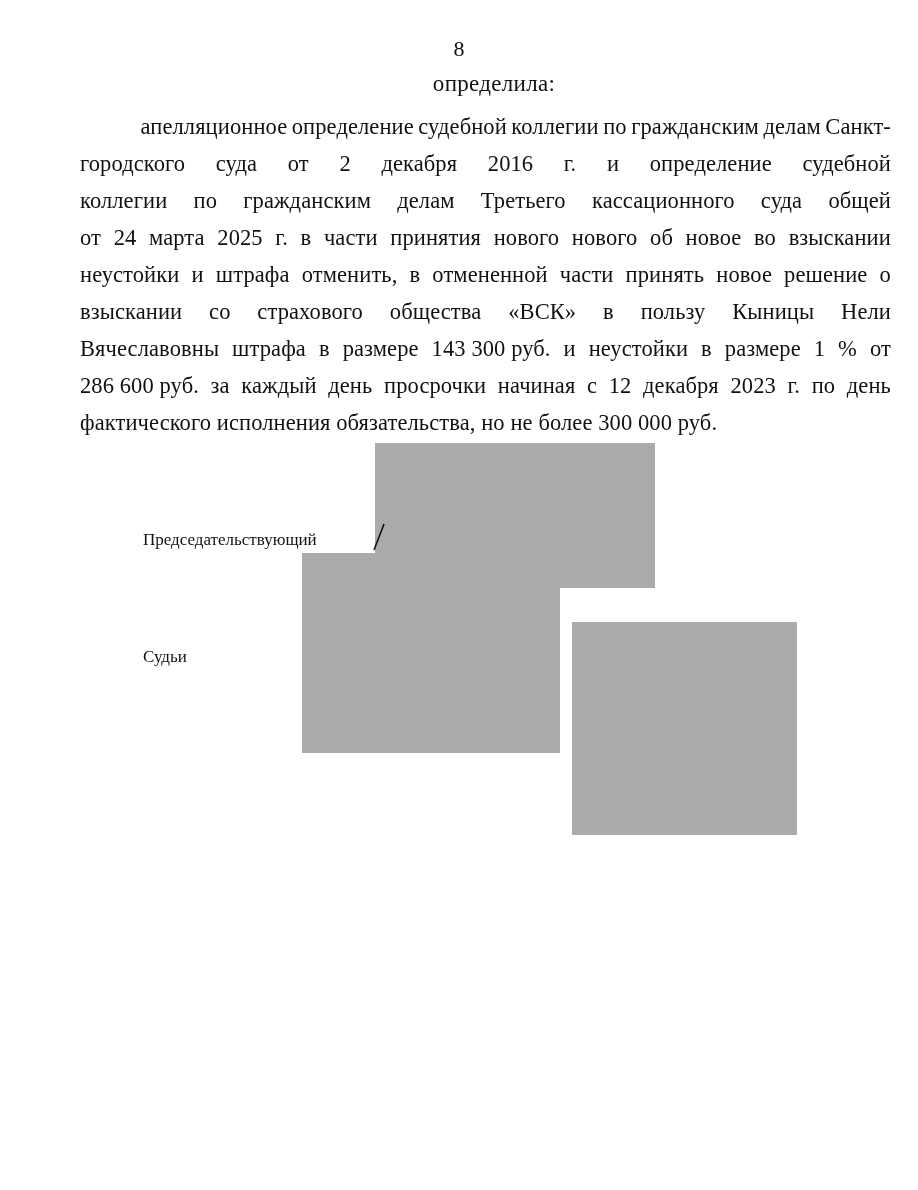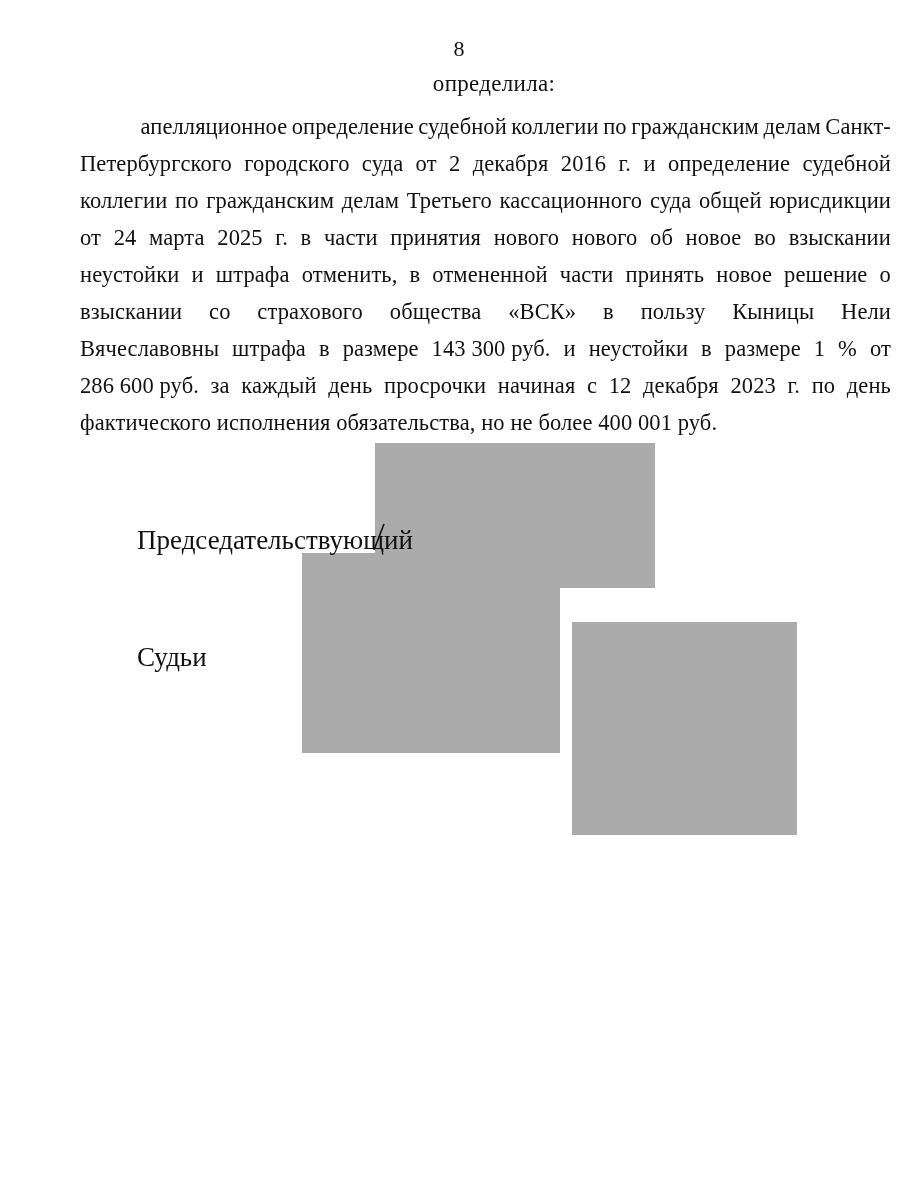--- a/index.html
+++ b/index.html
@@ -74,24 +74,25 @@
     display: inline-block;
     width: 56px;
   }
   .body-line.plain {
     text-align: left;
   }
 
   
   .sig-label {
     position: absolute;
-    font-size: 27px;
+    font-size: 17px;
     line-height: 30px;
     white-space: nowrap;
     z-index: 3;
+    margin-left: 6px;
   }
   #sig-presiding {
     left: 137px;
     top: 525px;
   }
   #sig-judges {
     left: 137px;
     top: 642px;
   }
   
@@ -127,42 +128,40 @@
         <span>апелляционное</span>
         <span>определение</span>
         <span>судебной</span>
         <span>коллегии</span>
         <span>по</span>
         <span>гражданским</span>
         <span>делам</span>
         <span>Санкт-</span>
       </div>
       <div class="body-line justify">
-        <span>Петербургского</span>
         <span>городского</span>
         <span>суда</span>
         <span>от</span>
         <span>2</span>
         <span>декабря</span>
         <span>2016</span>
         <span>г.</span>
         <span>и</span>
         <span>определение</span>
         <span>судебной</span>
       </div>
       <div class="body-line justify">
         <span>коллегии</span>
         <span>по</span>
         <span>гражданским</span>
         <span>делам</span>
         <span>Третьего</span>
         <span>кассационного</span>
         <span>суда</span>
         <span>общей</span>
-        <span>юрисдикции</span>
       </div>
       <div class="body-line justify">
         <span>от</span>
         <span>24</span>
         <span>марта</span>
         <span>2025</span>
         <span>г.</span>
         <span>в</span>
         <span>части</span>
         <span>принятия</span>
@@ -219,21 +218,21 @@
         <span>просрочки</span>
         <span>начиная</span>
         <span>с</span>
         <span>12</span>
         <span>декабря</span>
         <span>2023</span>
         <span>г.</span>
         <span>по</span>
         <span>день</span>
       </div>
-      <div class="body-line plain">фактического исполнения обязательства, но не более 400 001 руб.</div>
+      <div class="body-line plain">фактического исполнения обязательства, но не более 300 000 руб.</div>
     </div>
 
   <div class="sig-label" id="sig-presiding">Председательствующий</div>
 
   <svg class="sig-stroke" viewBox="0 0 14 30" xmlns="http://www.w3.org/2000/svg" aria-hidden="true">
     <line x1="12" y1="2" x2="2" y2="28" stroke="#111111" stroke-width="1.6"></line>
   </svg>
 
   <div class="sig-label" id="sig-judges">Судьи</div>
 

